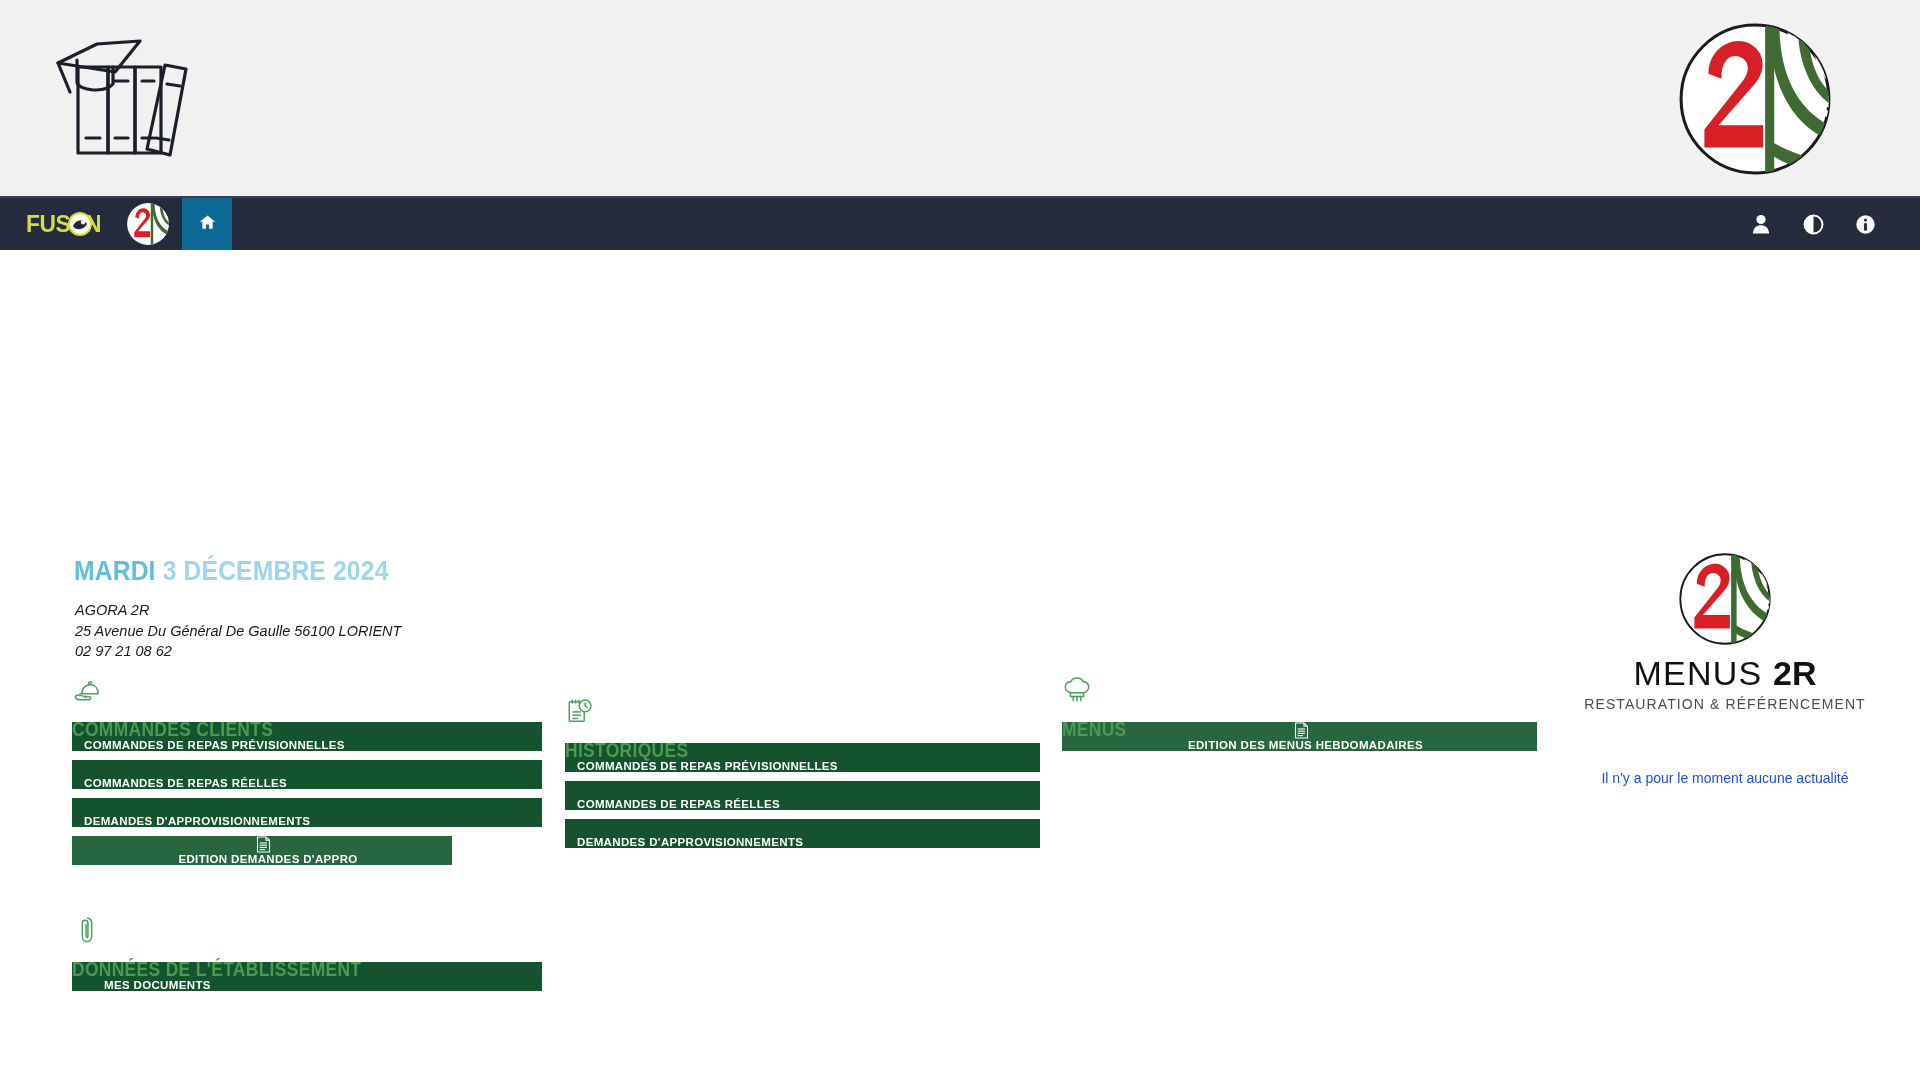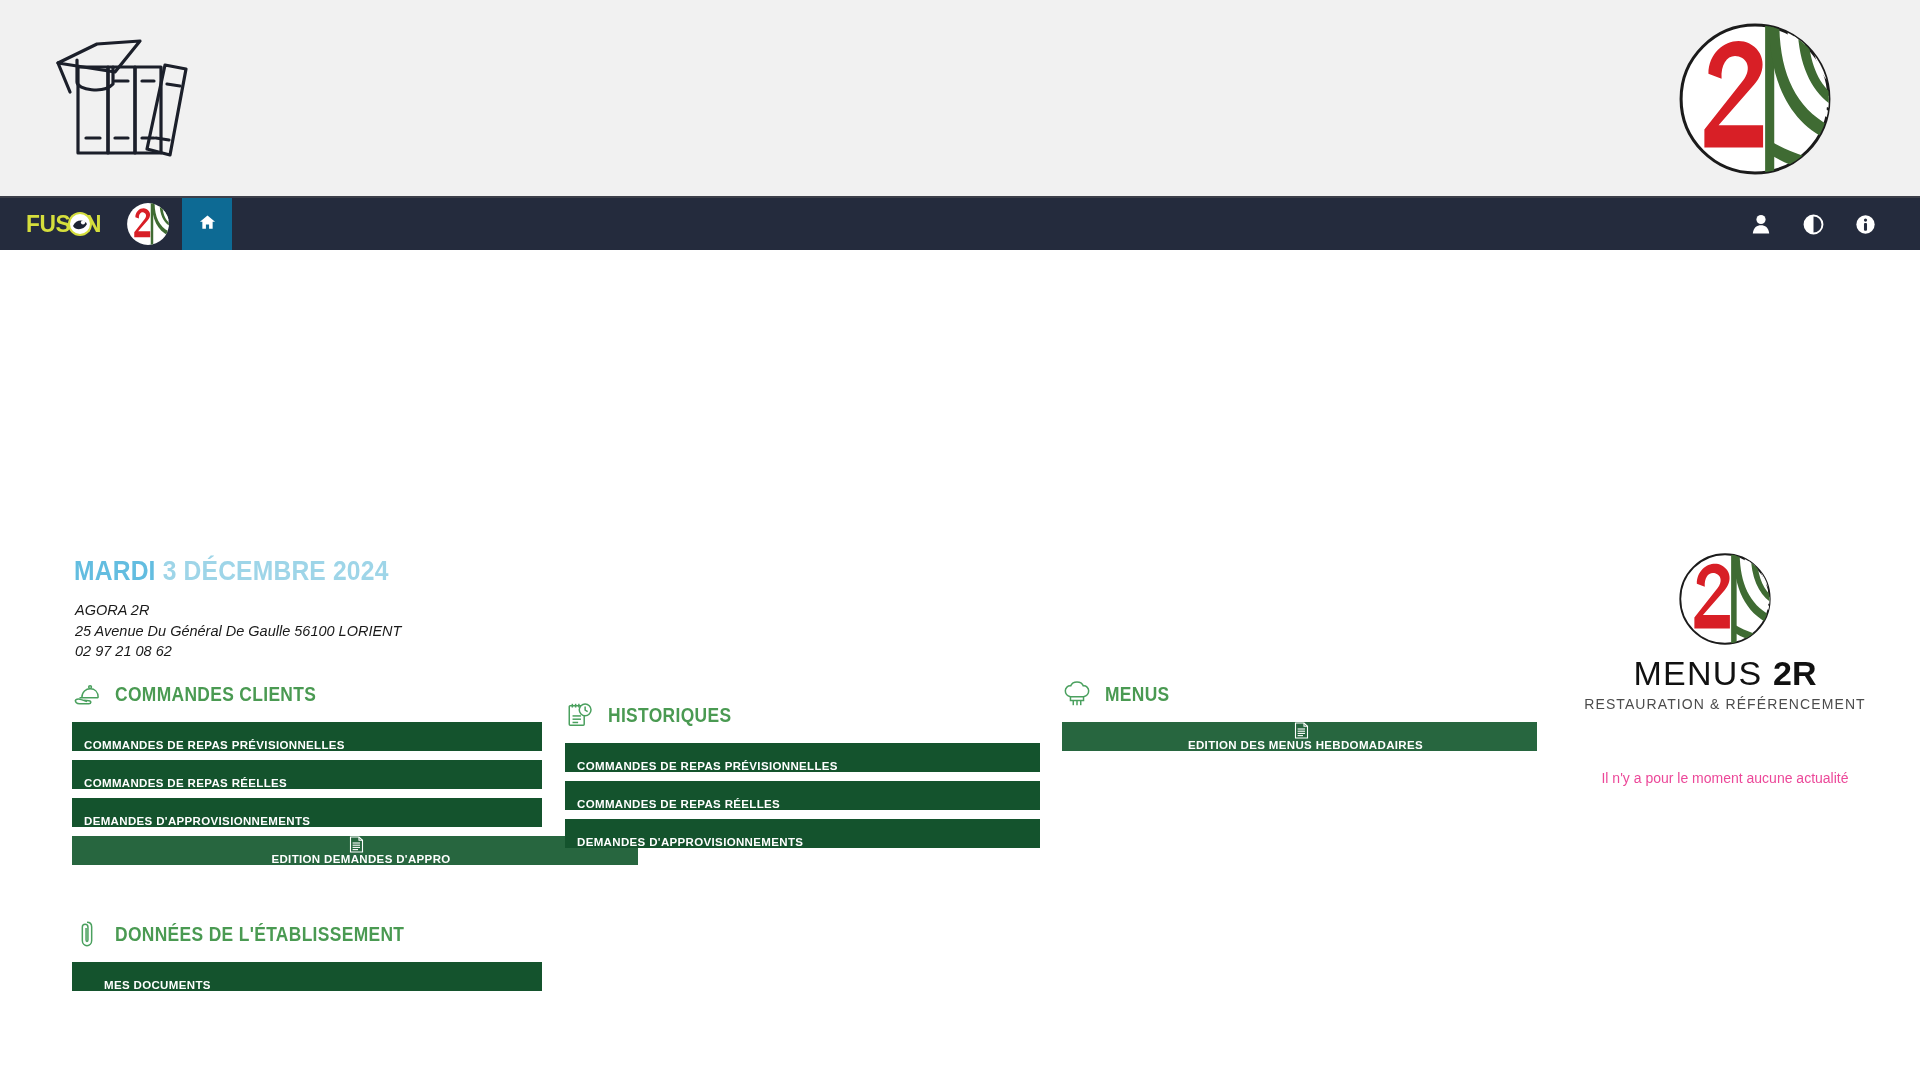--- a/index.html
+++ b/index.html
@@ -125,24 +125,25 @@
   
   .col { position: absolute; top: 0; }
   .col-1 { left: 72px;  width: 470px; }
   .col-2 { left: 565px; width: 475px; }
   .col-3 { left: 1062px; width: 475px; }
 
   .section { position: absolute; }
 
   .section-head {
     display: flex;
-    align-items: center;
+    align-items: flex-start;
     gap: 13px;
     height: 38px;
     margin-bottom: 9px;
+    flex-direction: column;
   }
   .section-head .sec-icon {
     width: 30px;
     height: 30px;
     flex: 0 0 30px;
     display: flex;
     align-items: center;
     justify-content: center;
   }
   .section-head .sec-icon svg {
@@ -184,21 +185,21 @@
   }
   .btn .btn-doc-icon svg { width: 15px; height: 17px; }
 
   
   .sec-commandes { left: 0; top: 425px; width: 470px; }
   .sec-donnees   { left: 0; top: 665px; width: 470px; }
   .sec-historiques { left: 0; top: 446px; width: 475px; }
   .sec-menus     { left: 0; top: 425px; width: 475px; }
 
   .sec-commandes .btn { width: 470px; }
-  .sec-commandes .btn-green { width: 566px; align-items: center; }
+  .sec-commandes .btn-green { width: 380px; align-items: center; }
   .sec-donnees .btn { width: 470px; padding-left: 32px; }
   .sec-historiques .btn { width: 475px; }
   .sec-menus .btn { width: 475px; }
 
   
   .right-rail {
     position: absolute;
     left: 1560px;
     top: 300px;
     width: 330px;
@@ -216,21 +217,21 @@
   .rail-wordmark .bold2r { font-weight: bold; letter-spacing: 0px; }
   .rail-tagline {
     margin-top: 4px;
     font-size: 14px;
     letter-spacing: 1.1px;
     color: #4c4c4c;
   }
   .rail-news {
     margin-top: 58px;
     font-size: 14px;
-    color: #ec4899;
+    color: #1d4ed8;
   }
 </style>
 </head>
 <body>
 
 <div class="top-banner">
 
   <div class="banner-left-illus">
     <svg viewBox="0 0 172 152" width="172" height="152" fill="none" stroke="#1b1f2a" stroke-width="3.2" stroke-linejoin="round" stroke-linecap="round">
 

